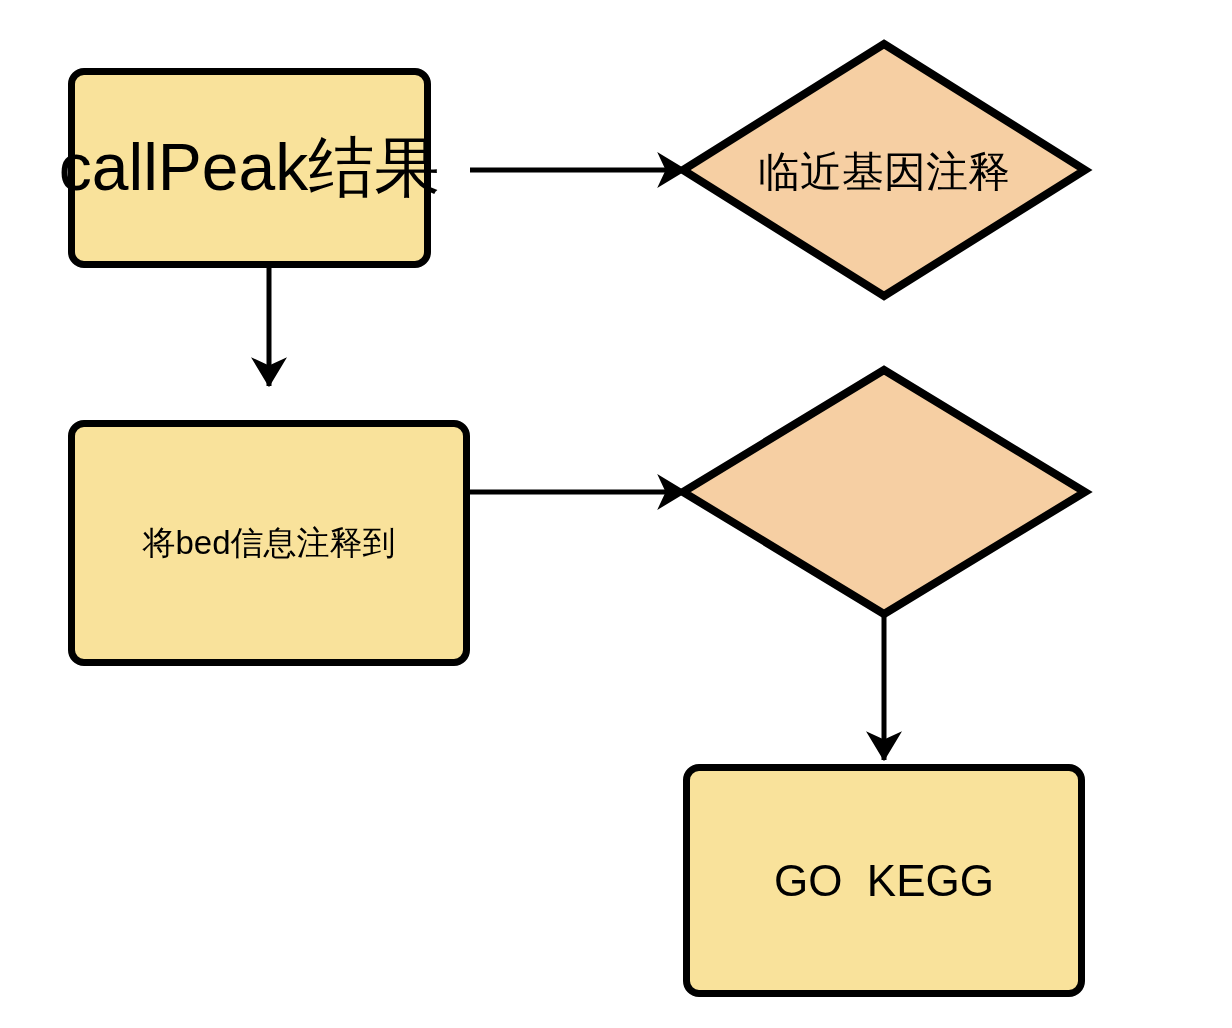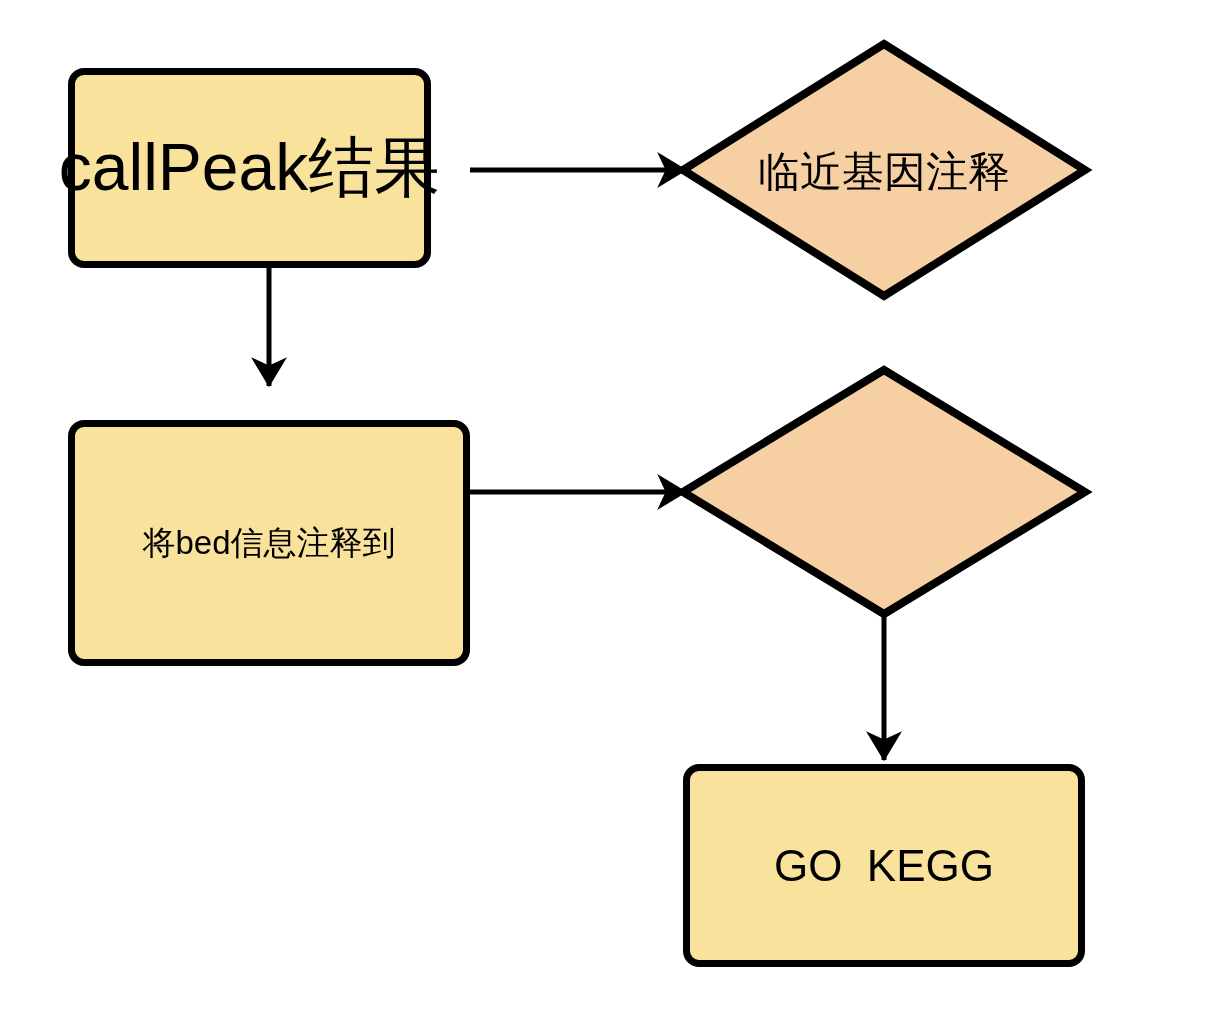--- a/index.html
+++ b/index.html
@@ -43,21 +43,21 @@
     border-radius: 16px;
     display: flex;
     flex-direction: column;
     align-items: center;
     justify-content: center;
     text-align: center;
     line-height: 1.3;
   }
   #box-callpeak { left: 68px; top: 68px;  width: 363px; height: 200px; font-size: 66px; }
   #box-bedanno  { left: 68px; top: 390px; width: 402px; height: 246px; font-size: 33px; margin-top: 30px; }
-  #box-gokegg   { left: 683px; top: 764px; width: 402px; height: 203px; font-size: 44px; }
+  #box-gokegg   { left: 683px; top: 764px; width: 402px; height: 233px; font-size: 44px; }
   .box-line { display: block; white-space: pre; }
   .diamond-label {
     position: absolute;
     transform: translate(-50%, -50%);
     font-size: 42px;
     white-space: pre;
     text-align: center;
   }
   #label-nearby-gene { left: 884px; top: 172px; }
   #label-genelist    { left: 884px; top: 493px; }

